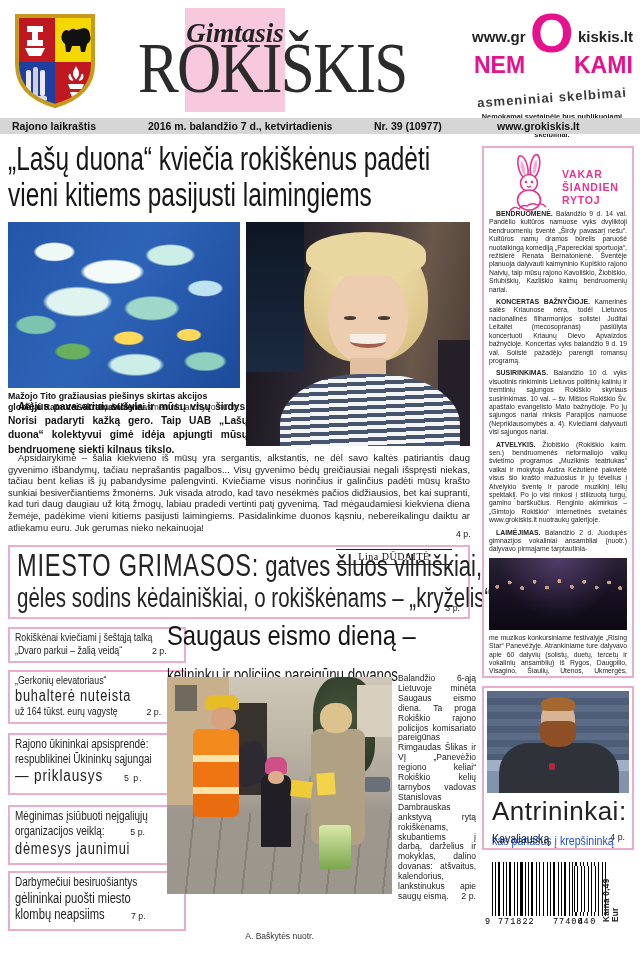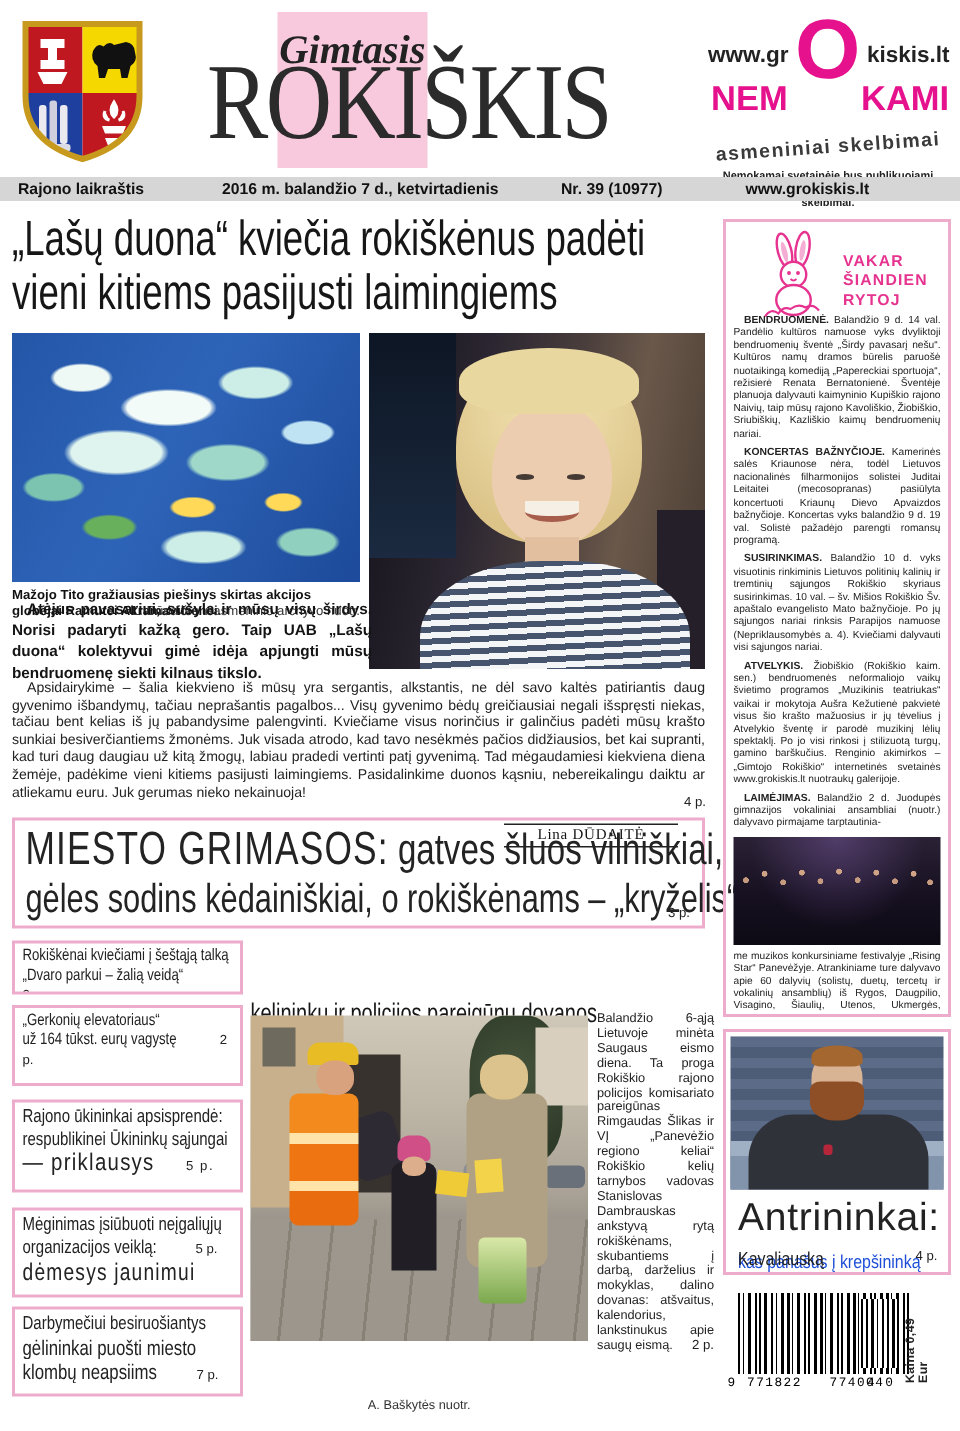--- a/index.html
+++ b/index.html
@@ -85,21 +85,21 @@
   .ref { font-size:8.8px; color:#222; font-weight:normal; }
 
   
   .grimasos { left:8px; top:545px; width:462px; height:74px; border:2px solid #eeaccd; padding:2px 7px; }
   .grimasos .l1 { font-size:29px; line-height:33px; color:#232323; }
   .grimasos .l1 b { font-weight:normal; font-size:31px; letter-spacing:1px; }
   .grimasos .l2 { font-size:27px; line-height:31px; color:#232323; }
   .grimasos .gref { position:absolute; right:8px; bottom:4px; }
 
   
-  .teaser { left:8px; width:154px; border:2px solid #eeaccd; padding:2px 5px; overflow:hidden; }
+  .teaser { left:8px; width:178px; border:2px solid #eeaccd; padding:2px 5px; overflow:hidden; }
   .teaser .n  { font-size:11px;  line-height:13px;  color:#222; display:block; }
   .teaser .n2 { font-size:12.5px; line-height:15px; color:#222; display:block; }
   .teaser .big{ font-size:16px; line-height:18px; letter-spacing:1px; color:#222; display:block; }
 
   
   .saug-h1 { left:167px; top:621px; font-size:28px; line-height:30px; color:#161616; }
   .saug-h2 { left:167px; top:650px; font-size:18px; line-height:26px; color:#161616;margin-top:12px; }
   .street { left:167px; top:677px; width:225px; height:217px; overflow:hidden;
     background:linear-gradient(180deg,#cfc8b8 0,#beb6a6 60px,#aaa296 118px,#9c968c 135px,#938d82 217px); }
   .street .wall { position:absolute; left:0; top:0; width:62px; height:128px; background:#c7b08b; }
@@ -276,20 +276,21 @@
   </div>
 
   <div class="abs teaser" style="top:627px;height:36px">
     <span class="n"><span class="cond sx80">Rokiškėnai kviečiami į šeštąją talką</span></span>
     <span class="n"><span class="cond sx80">„Dvaro parkui – žalią veidą“</span>
       <span class="ref">2 p.</span></span>
   </div>
 
   <div class="abs teaser" style="top:670px;height:54px">
     <span class="n"><span class="cond sx80">„Gerkonių elevatoriaus“</span></span>
+    <span class="big"><span class="cond sx80">buhalterė nuteista</span></span>
     <span class="n"><span class="cond sx80">už 164 tūkst. eurų vagystę</span>
       <span class="ref">2 p.</span></span>
   </div>
 
   <div class="abs teaser" style="top:733px;height:62px">
     <span class="n2"><span class="cond sx80">Rajono ūkininkai apsisprendė:</span></span>
     <span class="n2"><span class="cond sx80">respublikinei Ūkininkų sąjungai</span></span>
     <span class="big"><span class="cond sx85">— priklausys</span>
       <span class="ref">5 p.</span></span>
   </div>
@@ -301,20 +302,21 @@
     <span class="big"><span class="cond sx80">dėmesys jaunimui</span></span>
   </div>
 
   <div class="abs teaser" style="top:871px;height:60px">
     <span class="n2"><span class="cond sx80">Darbymečiui besiruošiantys</span></span>
     <span class="n2" style="font-size:14px;line-height:16px"><span class="cond sx80">gėlininkai puošti miesto</span></span>
     <span class="n2" style="font-size:14px;line-height:16px"><span class="cond sx80">klombų neapsiims</span>
       <span class="ref">7 p.</span></span>
   </div>
 
+  <div class="abs saug-h1"><span class="cond sx85">Saugaus eismo dieną –</span></div>
   <div class="abs saug-h2"><span class="cond sx74">kelininkų ir policijos pareigūnų dovanos</span></div>
 
   <div class="abs street">
     <div class="wall"></div>
     <div class="win"></div>
     <div class="door"></div>
     <div class="tree"></div>
     <div class="bldg"></div>
     <div class="car1"></div>
     <div class="car2"></div>

